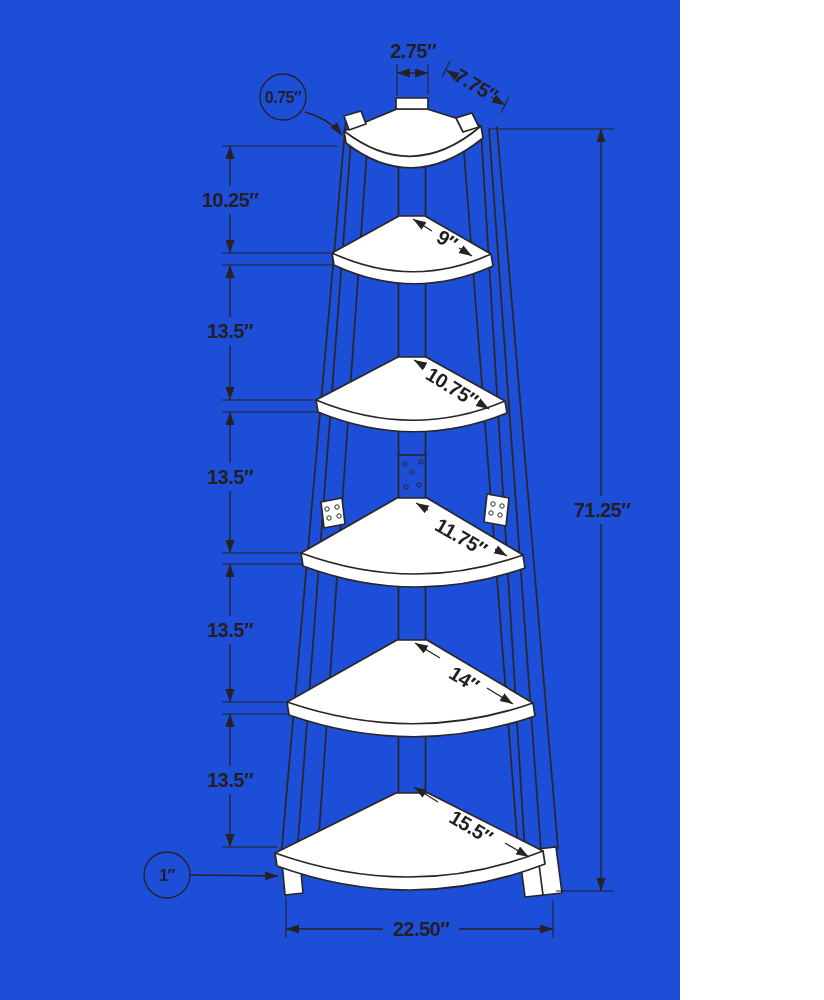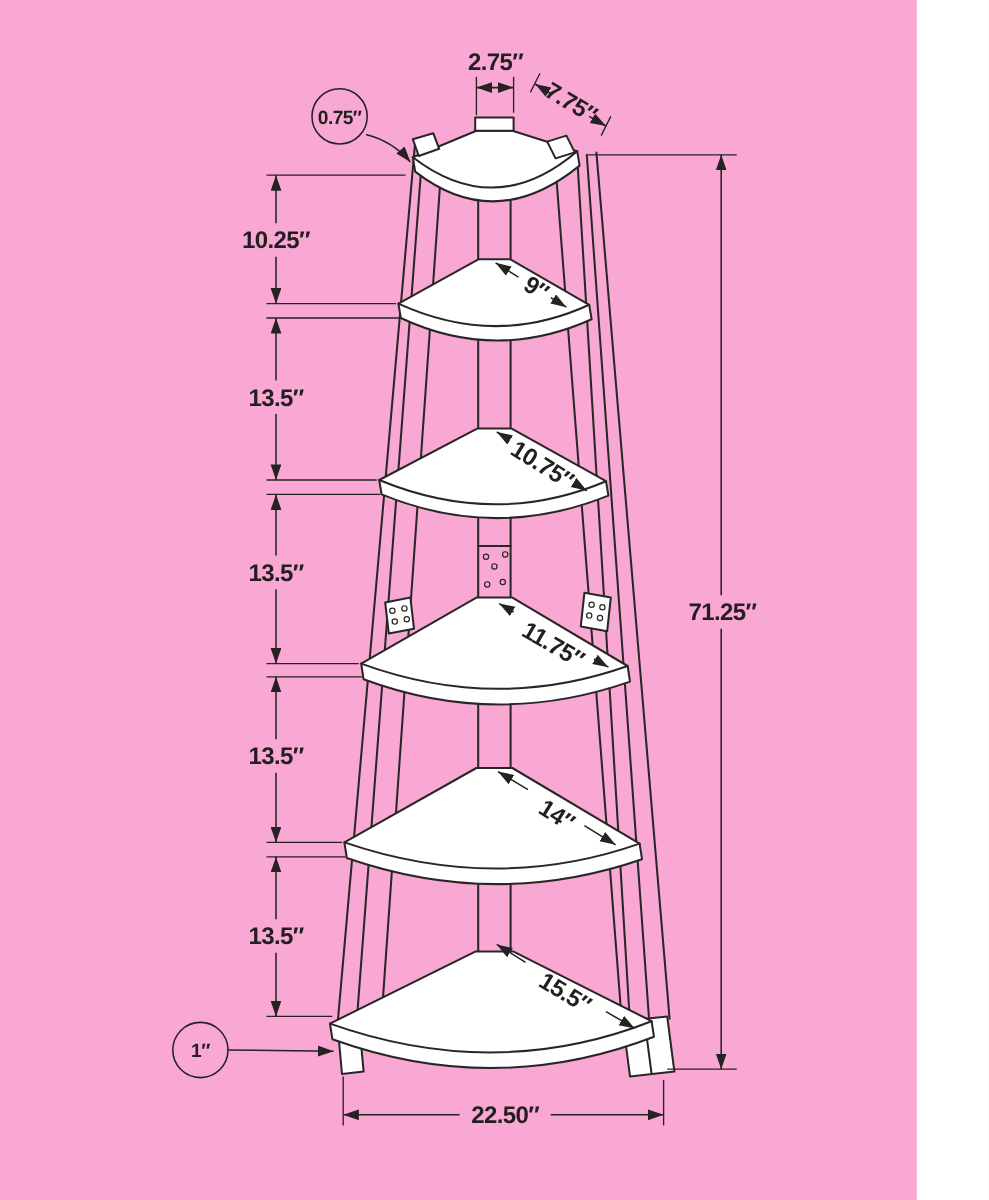--- a/index.html
+++ b/index.html
@@ -1,16 +1,16 @@
 <!DOCTYPE html>
 <html><head>
 <meta charset="utf-8">
 <style>
   html,body{margin:0;padding:0;background:#ffffff;}
-  .stage{width:764px;height:1000px;position:relative;background:#f9a8d4;overflow:hidden;}
+  .stage{width:680px;height:1000px;position:relative;background:#1d4ed8;overflow:hidden;}
   svg{display:block;}
   .struct{fill:none;stroke:#2a2627;stroke-width:1.7;stroke-linejoin:round;stroke-linecap:round;}
   .panel{fill:#ffffff;stroke:#2a2627;stroke-width:1.7;stroke-linejoin:round;}
   .dim{fill:none;stroke:#262223;stroke-width:1.3;}
   .ext{fill:none;stroke:#262223;stroke-width:1.1;}
   .dot{fill:none;stroke:#2a2627;stroke-width:1;}
   .lbl{font-family:"Liberation Sans","DejaVu Sans",sans-serif;font-size:20px;font-weight:600;
        letter-spacing:-0.5px;fill:#231f20;text-anchor:middle;}
   .lbl-sm{font-size:16px;}
 </style>

